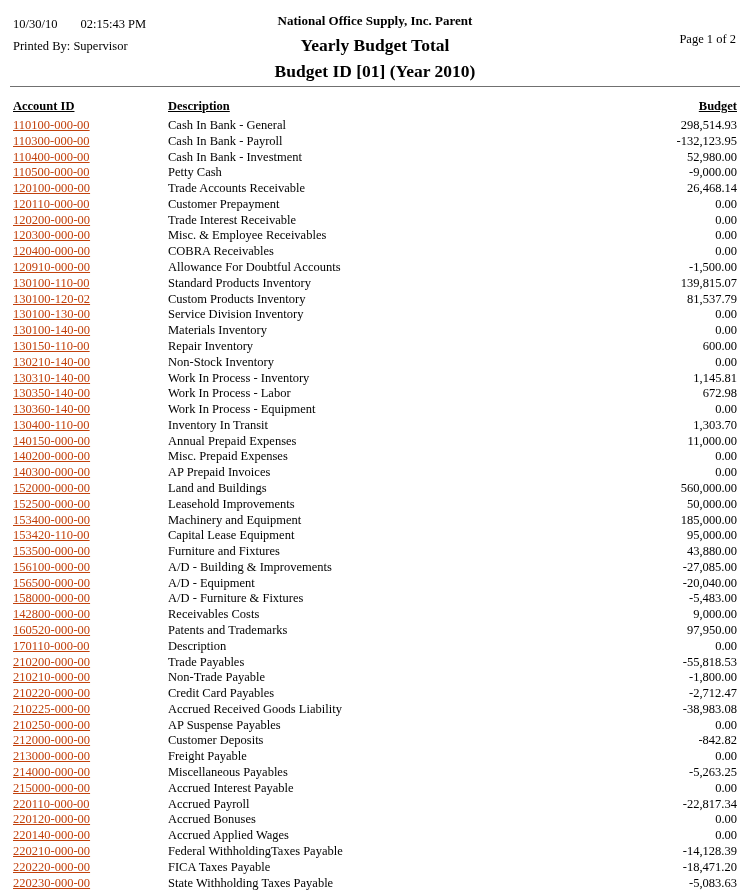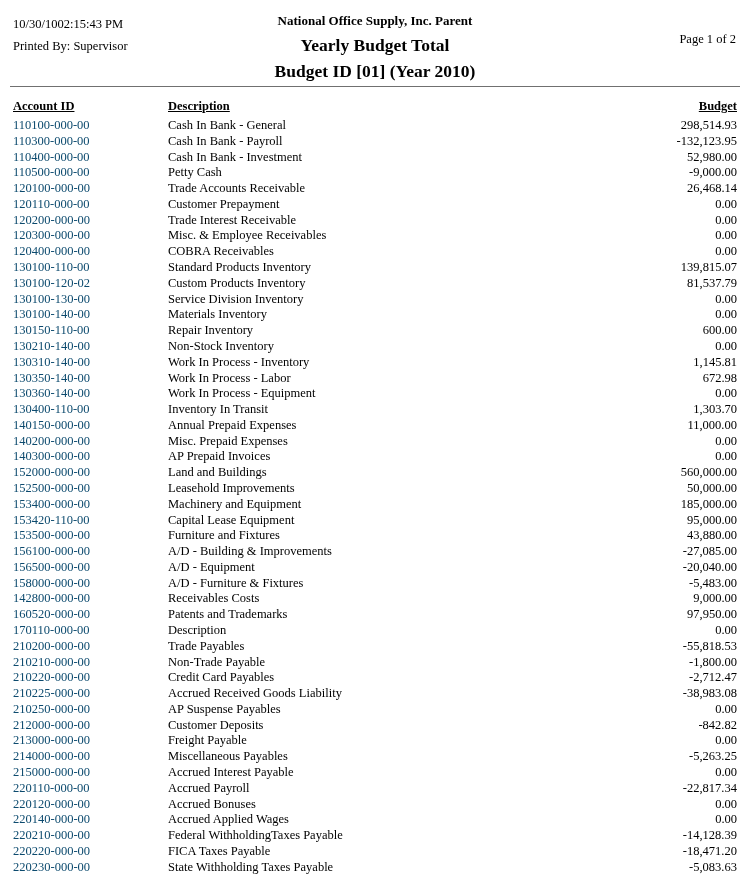--- a/index.html
+++ b/index.html
@@ -23,21 +23,21 @@
   }
   
   .hdr-left {
     position: absolute;
     left: 13px;
     top: 14px;
     font-size: 12.5px;
     line-height: 21.5px;
     white-space: nowrap;
   }
-  .hdr-left .time { }
+  .hdr-left .time { margin-left: 23px; }
   .hdr-center {
     position: absolute;
     left: 0;
     right: 0;
     top: 13px;
     text-align: center;
   }
   .company {
     font-size: 13px;
     font-weight: bold;
@@ -89,21 +89,21 @@
     top: 99px;
     font-weight: bold;
   }
   .colhead span { text-decoration: underline; }
   .tbody {
     position: absolute;
     left: 0;
     right: 0;
     top: 118px;
   }
-  .link { color: #0c4a6e; cursor: pointer; }
+  .link { color: #c2410c; cursor: pointer; text-decoration: underline; }
 </style>
 </head>
 <body>
 
 <div class="page">
 
   <div class="hdr-left">
     <div>
       <span>10/30/10</span><span class="time">02:15:43 PM</span>
     </div>
@@ -174,20 +174,25 @@
     <span class="c-desc">Misc. &amp; Employee Receivables</span>
     <span class="c-budget">0.00</span>
   </div>
 
   <div class="row">
     <span class="c-acct link">120400-000-00</span>
     <span class="c-desc">COBRA Receivables</span>
     <span class="c-budget">0.00</span>
   </div>
 
+  <div class="row">
+    <span class="c-acct link">120910-000-00</span>
+    <span class="c-desc">Allowance For Doubtful Accounts</span>
+    <span class="c-budget">-1,500.00</span>
+  </div>
 
   <div class="row">
     <span class="c-acct link">130100-110-00</span>
     <span class="c-desc">Standard Products Inventory</span>
     <span class="c-budget">139,815.07</span>
   </div>
 
   <div class="row">
     <span class="c-acct link">130100-120-02</span>
     <span class="c-desc">Custom Products Inventory</span>

